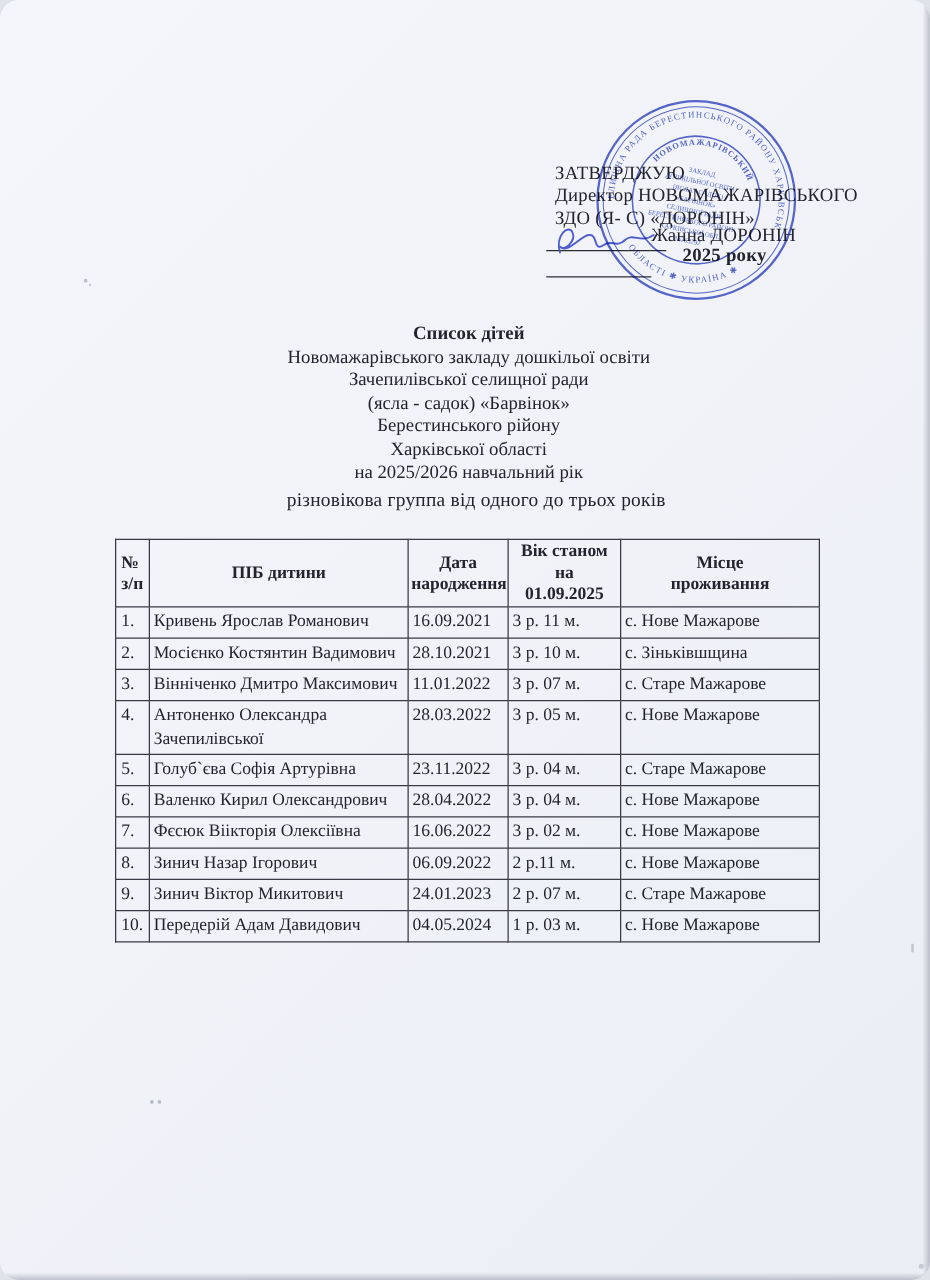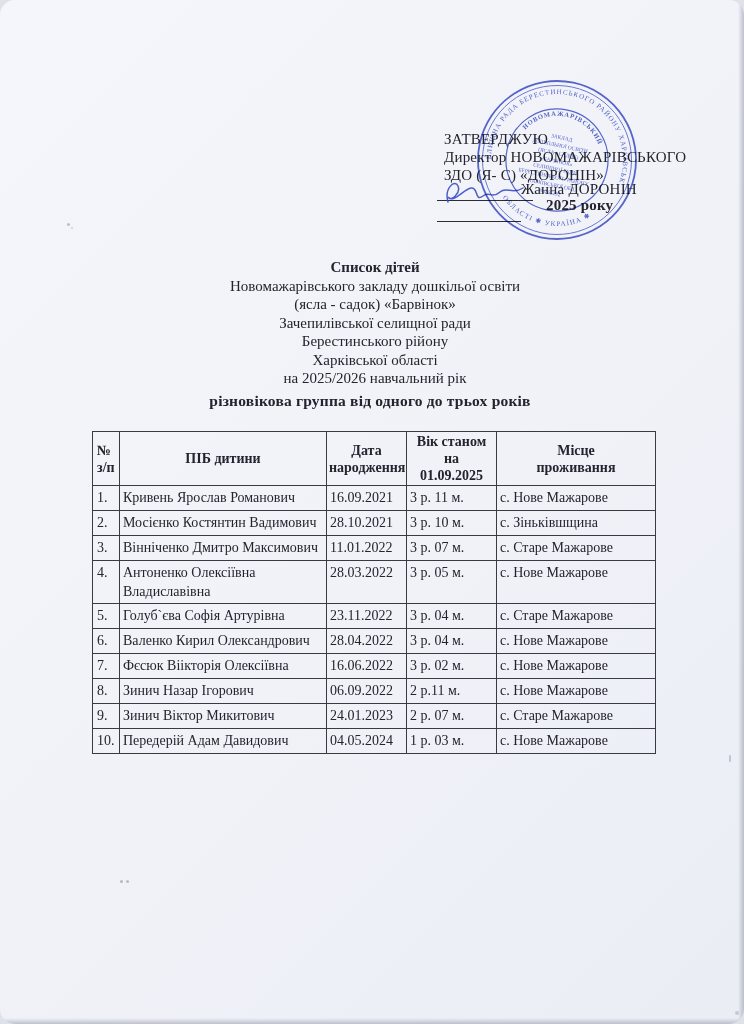--- a/index.html
+++ b/index.html
@@ -21,22 +21,22 @@
   .sig-u2{left:437px;top:221px;width:84px;}
   .sig-scribble{position:absolute;left:441px;top:176px;}
   
   .stamp{position:absolute;left:472px;top:75px;width:170px;height:170px;
          mix-blend-mode:multiply;opacity:.85;}
   .stamp text{fill:#3b4ec6;font-family:"Liberation Serif",serif;}
   
   .title-block{position:absolute;left:30px;width:690px;top:258px;text-align:center;
                font-size:15px;line-height:18.5px;}
   .title-heading{font-weight:bold;}
-  .subtitle{position:absolute;left:25px;width:690px;top:392px;text-align:center;
-            font-size:15.5px;font-weight:bold;letter-spacing:.2px;}
+  .subtitle{position:absolute;left:36px;width:690px;top:392px;text-align:center;
+            font-size:15.5px;font-weight:normal;letter-spacing:.2px;}
   
   table.children{position:absolute;left:92px;top:431px;width:563px;
                  border-collapse:collapse;table-layout:fixed;}
   .children th,.children td{border:1px solid #3a3a44;}
   .children th{
     font-size:14px;font-weight:bold;text-align:center;vertical-align:middle;
     white-space:pre-line;line-height:17px;height:44px;padding:1px 2px;
   }
   .children th.h-num{text-align:left;padding-left:4px;}
   .children td{
@@ -103,22 +103,22 @@
         <text x="85" y="104">БЕРЕСТИНСЬКОГО РАЙОНУ</text>
         <text x="85" y="112">ХАРКІВСЬКОЇ ОБЛ.</text>
         <text x="85" y="120">№265292</text>
       </g>
     </g>
   </svg>
 
   <div class="title-block">
     <div class="title-heading">Список дітей</div>
     <div>Новомажарівського закладу дошкільої освіти</div>
+    <div>Зачепилівської селищної  ради</div>
     <div>(ясла - садок) «Барвінок»</div>
-    <div>Зачепилівської селищної  ради</div>
     <div>Берестинського рійону</div>
     <div>Харківської області</div>
     <div>на 2025/2026 навчальний  рік</div>
   </div>
 
   <div class="subtitle">різновікова группа від одного до трьох років</div>
 
   <table class="children">
     <colgroup>
       <col style="width:27px">
@@ -157,21 +157,21 @@
     </tr>
         <tr>
       <td class="c-num">3.</td>
       <td class="c-name">Вінніченко Дмитро  Максимович</td>
       <td class="c-dob">11.01.2022</td>
       <td class="c-age">3 р. 07 м.</td>
       <td class="c-place">с. Старе Мажарове</td>
     </tr>
         <tr>
       <td class="c-num">4.</td>
-      <td class="c-name">Антоненко Олексіївна Владиславівна</td>
+      <td class="c-name">Антоненко Олександра Зачепилівської</td>
       <td class="c-dob">28.03.2022</td>
       <td class="c-age">3 р. 05 м.</td>
       <td class="c-place">с. Нове Мажарове</td>
     </tr>
         <tr>
       <td class="c-num">5.</td>
       <td class="c-name">Голуб`єва Софія Артурівна</td>
       <td class="c-dob">23.11.2022</td>
       <td class="c-age">3 р. 04 м.</td>
       <td class="c-place">с. Старе Мажарове</td>

